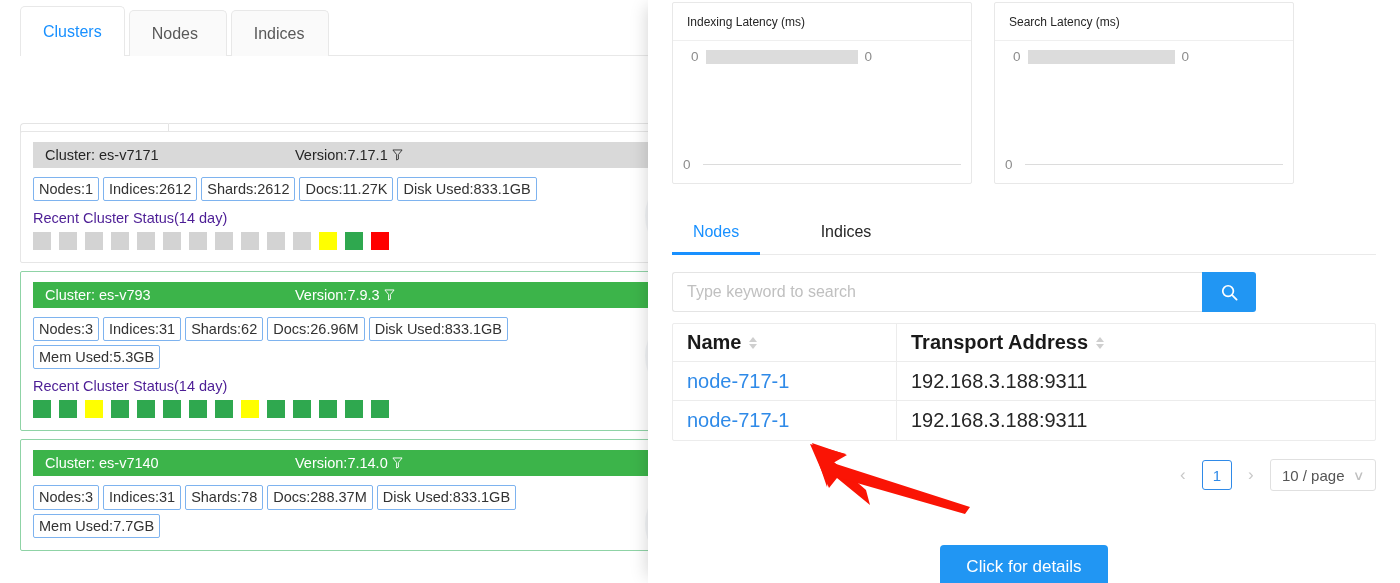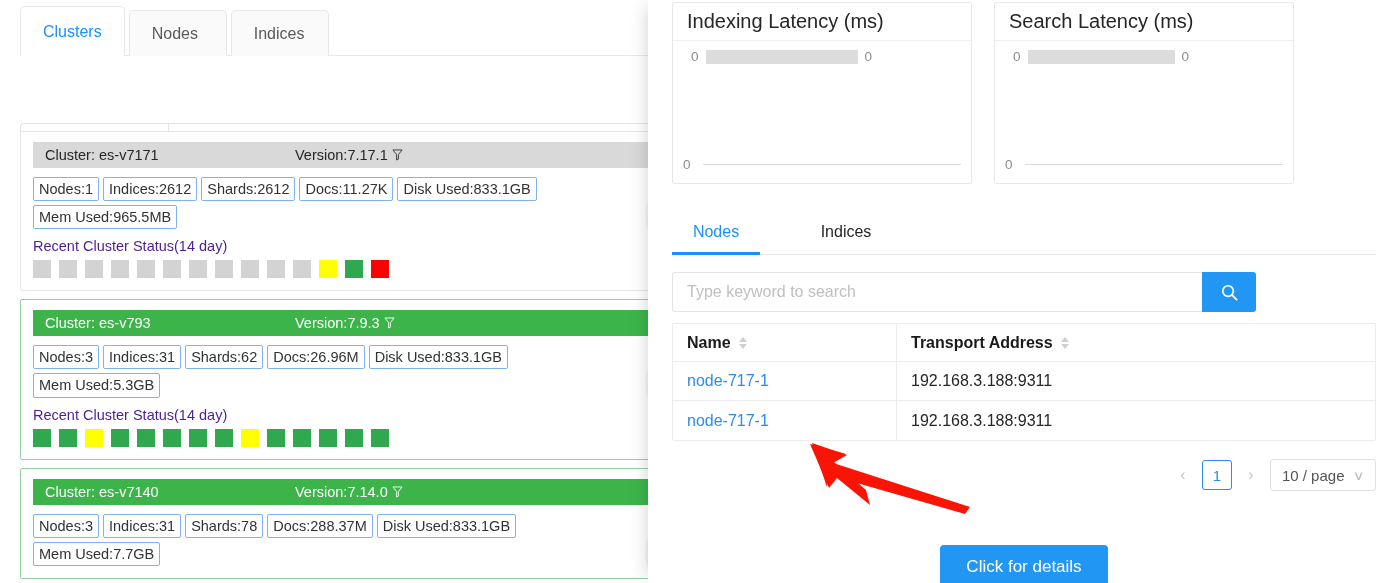--- a/index.html
+++ b/index.html
@@ -90,21 +90,21 @@
     background:#fff;
     box-shadow:-7px 0 16px -6px rgba(0,0,0,.17);
   }
   .charts-row{position:absolute;left:24px;top:2px;display:flex;gap:22px;}
   .chart-card{
     width:300px;height:182px;border:1px solid #e8e8e8;border-radius:2px;
     background:#fff;box-sizing:border-box;position:relative;
   }
   .chart-title{
     height:38px;display:flex;align-items:center;padding:0 14px;
-    font-size:20px;color:#262626;border-bottom:1px solid #efefef;box-sizing:border-box;
+    font-size:12px;color:#262626;border-bottom:1px solid #efefef;box-sizing:border-box;
   }
   .chart-body{position:absolute;left:0;right:0;top:38px;bottom:0;}
   .bar-row{position:absolute;left:18px;top:8px;display:flex;align-items:center;gap:7px;}
   .bar-val{font-size:13.5px;color:#8c8c8c;}
   .bar-track{height:14px;background:#dcdcdc;}
   .axis-zero{position:absolute;left:10px;bottom:11px;font-size:13.5px;color:#8c8c8c;}
   .axis-line{position:absolute;left:30px;right:10px;bottom:18px;height:1px;background:#dcdcdc;}
 
   
   .inner-tabs{position:absolute;left:24px;top:210px;width:704px;height:44px;border-bottom:1px solid #eaeaea;display:flex;}
@@ -127,21 +127,21 @@
   .search-btn{
     width:54px;background:#2196f3;border:none;border-radius:0 3px 3px 0;
     display:flex;align-items:center;justify-content:center;cursor:pointer;
   }
 
   
   .tbl{position:absolute;left:24px;top:323px;width:704px;border:1px solid #ececec;border-radius:2px;box-sizing:border-box;background:#fff;}
   .tr{display:flex;}
   .th,.td{
     box-sizing:border-box;padding:0 14px;display:flex;align-items:center;height:38px;
-    font-size:16px;border-bottom:1px solid #ececec;
+    font-size:20px;border-bottom:1px solid #ececec;
   }
   .th{font-weight:bold;color:#1a1a1a;gap:8px;}
   .col1{width:224px;border-right:1px solid #ececec;}
   .col2{flex:1;}
   .td{color:#262626;height:39px;}
   .tr:last-child .td{border-bottom:none;}
   .link{color:#2f8ae8;cursor:pointer;}
   .sorter{display:inline-flex;flex-direction:column;gap:2px;}
   .sorter i{display:block;width:0;height:0;border-left:4px solid transparent;border-right:4px solid transparent;}
   .sorter i.up{border-bottom:5px solid #cfcfcf;}
@@ -210,21 +210,20 @@
                 <path d="M1 1h10l-4 5v5l-2 1V6z" fill="none" stroke="#333" stroke-width="1"></path>
               </svg>
           </span>
         </div>
         <div class="chips">
           <span class="chip">Nodes:1</span>
           <span class="chip">Indices:2612</span>
           <span class="chip">Shards:2612</span>
           <span class="chip">Docs:11.27K</span>
           <span class="chip">Disk Used:833.1GB</span>
-          <span class="chip">Mem Used:965.5MB</span>
         </div>
         <div class="status-label">Recent Cluster Status(14 day)</div>
         <div class="squares">
             <span class="sq" style="background: rgb(211, 211, 211);"></span>
             <span class="sq" style="background: rgb(211, 211, 211);"></span>
             <span class="sq" style="background: rgb(211, 211, 211);"></span>
             <span class="sq" style="background: rgb(211, 211, 211);"></span>
             <span class="sq" style="background: rgb(211, 211, 211);"></span>
             <span class="sq" style="background: rgb(211, 211, 211);"></span>
             <span class="sq" style="background: rgb(211, 211, 211);"></span>

